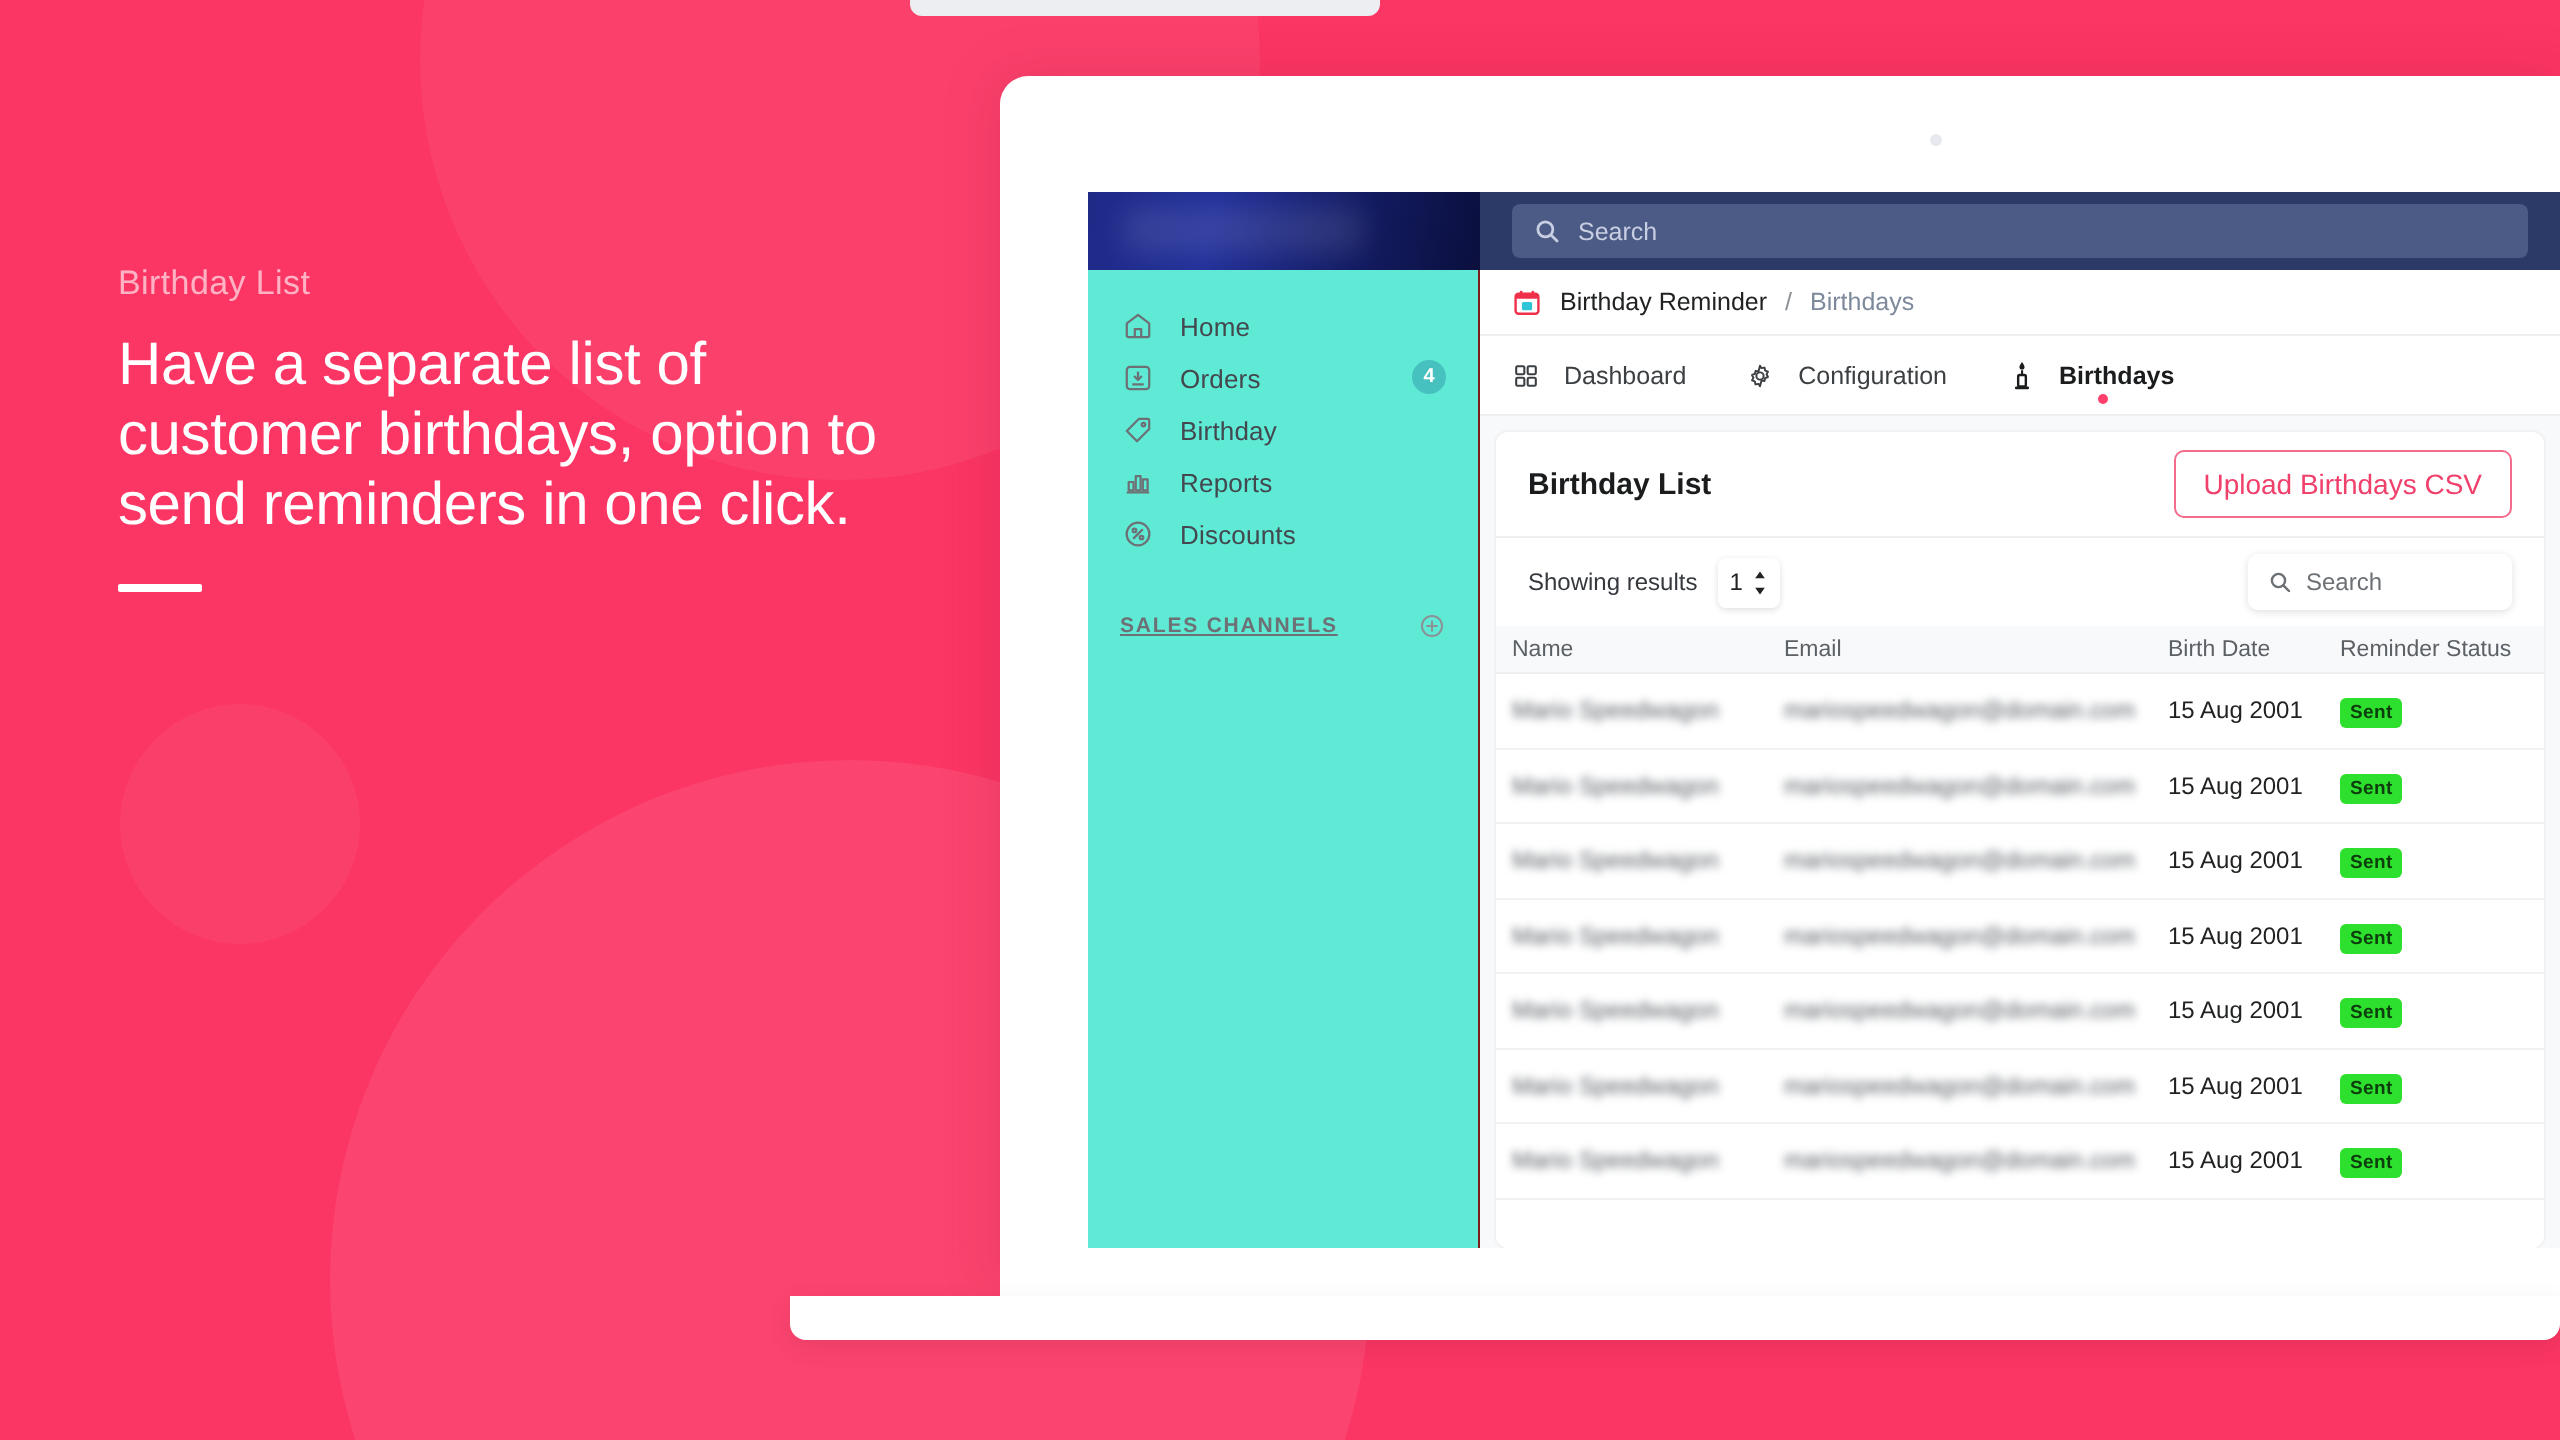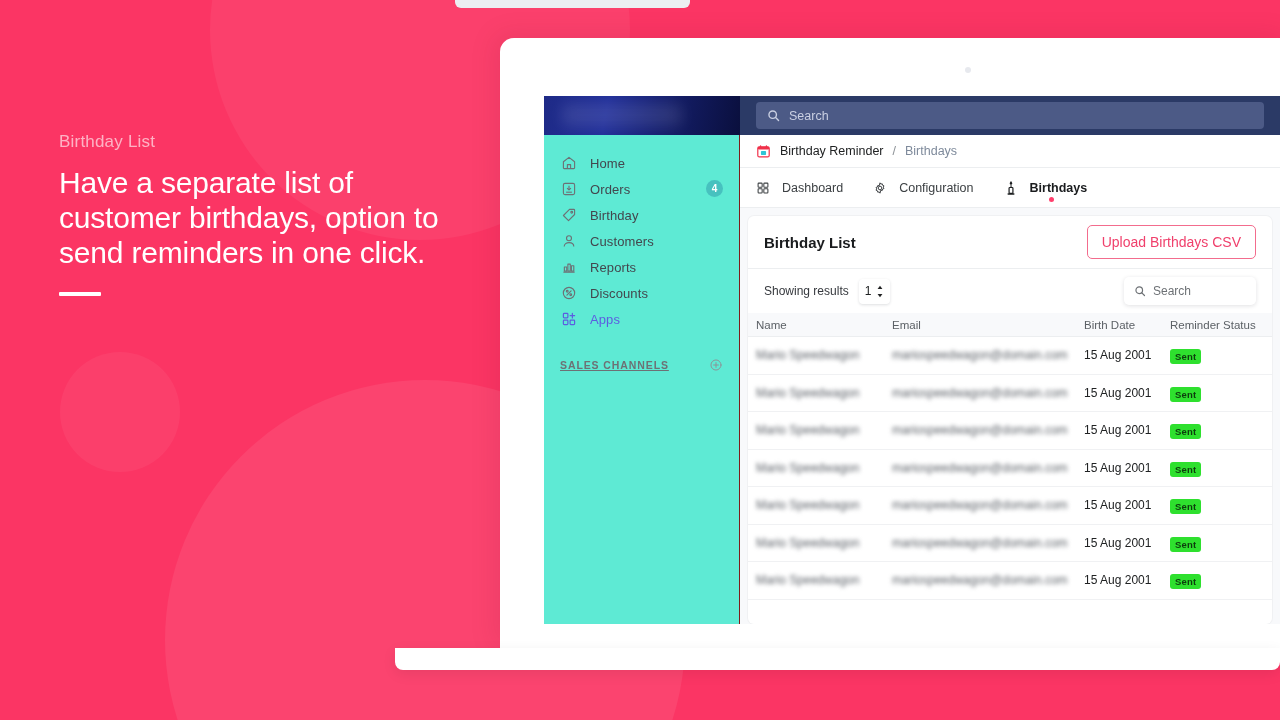--- a/index.html
+++ b/index.html
@@ -233,29 +233,20 @@
       <div class="nav-item">
         <span class="ico">
           <svg width="16" height="16" viewBox="0 0 20 20" fill="none" stroke="#6d7175" stroke-width="1.4" stroke-linejoin="round">
             <path d="M10.6 3H16a1 1 0 0 1 1 1v5.4L9.4 17 3 10.6 10.6 3Z"></path>
               <circle cx="13.4" cy="6.6" r="1.1"></circle>
           </svg>
         </span>
         <span class="label">Birthday</span>
       </div>
 
-      <div class="nav-item">
-        <span class="ico">
-          <svg width="16" height="16" viewBox="0 0 20 20" fill="none" stroke="#6d7175" stroke-width="1.4" stroke-linejoin="round">
-            <circle cx="10" cy="6.6" r="3.1"></circle>
-              <path d="M4 17c0-3.2 2.7-5 6-5s6 1.8 6 5"></path>
-          </svg>
-        </span>
-        <span class="label">Customers</span>
-      </div>
 
       <div class="nav-item">
         <span class="ico">
           <svg width="16" height="16" viewBox="0 0 20 20" fill="none" stroke="#6d7175" stroke-width="1.4" stroke-linejoin="round">
             <path d="M3 16.5h14"></path>
               <rect x="4.2" y="10" width="3" height="5.2"></rect>
               <rect x="8.6" y="6.4" width="3" height="8.8"></rect>
               <rect x="13" y="8.4" width="3" height="6.8"></rect>
           </svg>
         </span>
@@ -267,32 +258,20 @@
           <svg width="16" height="16" viewBox="0 0 20 20" fill="none" stroke="#6d7175" stroke-width="1.4" stroke-linejoin="round">
             <circle cx="10" cy="10" r="7.1"></circle>
               <line x1="7.4" y1="12.6" x2="12.6" y2="7.4" stroke-linecap="round"></line>
             <circle cx="7.8" cy="7.8" r="1.1"></circle>
               <circle cx="12.2" cy="12.2" r="1.1"></circle>
           </svg>
         </span>
         <span class="label">Discounts</span>
       </div>
 
-      <div class="nav-item active">
-        <span class="ico">
-          <svg width="16" height="16" viewBox="0 0 20 20" fill="none" stroke="#5c5ee0" stroke-width="1.5" stroke-linejoin="round" stroke-linecap="round">
-            <rect x="3" y="3" width="5.6" height="5.6" rx="1"></rect>
-              <rect x="3" y="11.4" width="5.6" height="5.6" rx="1"></rect>
-            <rect x="11.4" y="11.4" width="5.6" height="5.6" rx="1"></rect>
-            <line x1="14.2" y1="3" x2="14.2" y2="8.6"></line>
-              <line x1="11.4" y1="5.8" x2="17" y2="5.8"></line>
-          </svg>
-        </span>
-        <span class="label">Apps</span>
-      </div>
 
       <div class="section-head">
         <span class="txt">SALES CHANNELS</span>
         <span>
           <svg width="14" height="14" viewBox="0 0 20 20" fill="none" stroke="#8c9196" stroke-width="1.4" stroke-linecap="round">
             <circle cx="10" cy="10" r="7.2"></circle>
               <line x1="10" y1="6.6" x2="10" y2="13.4"></line>
               <line x1="6.6" y1="10" x2="13.4" y2="10"></line>
           </svg>
         </span>

